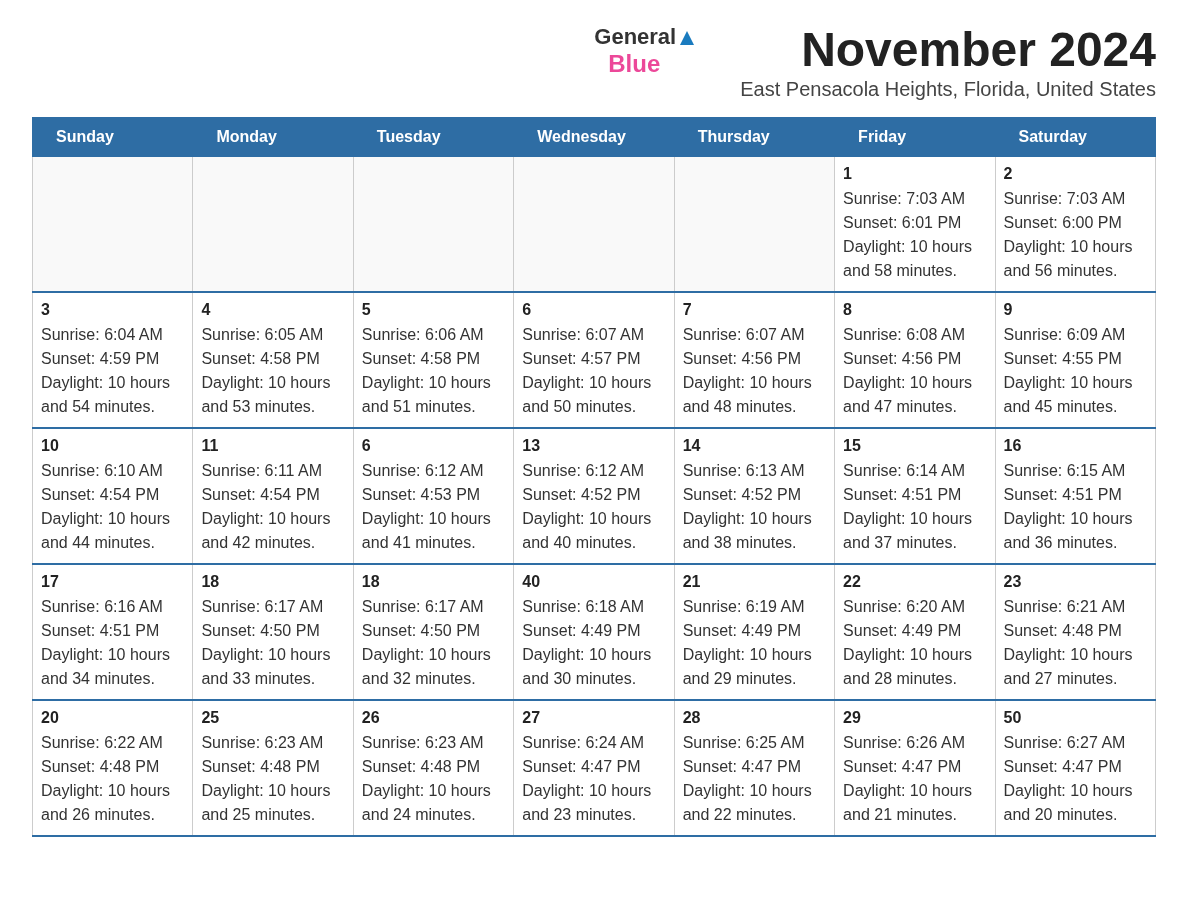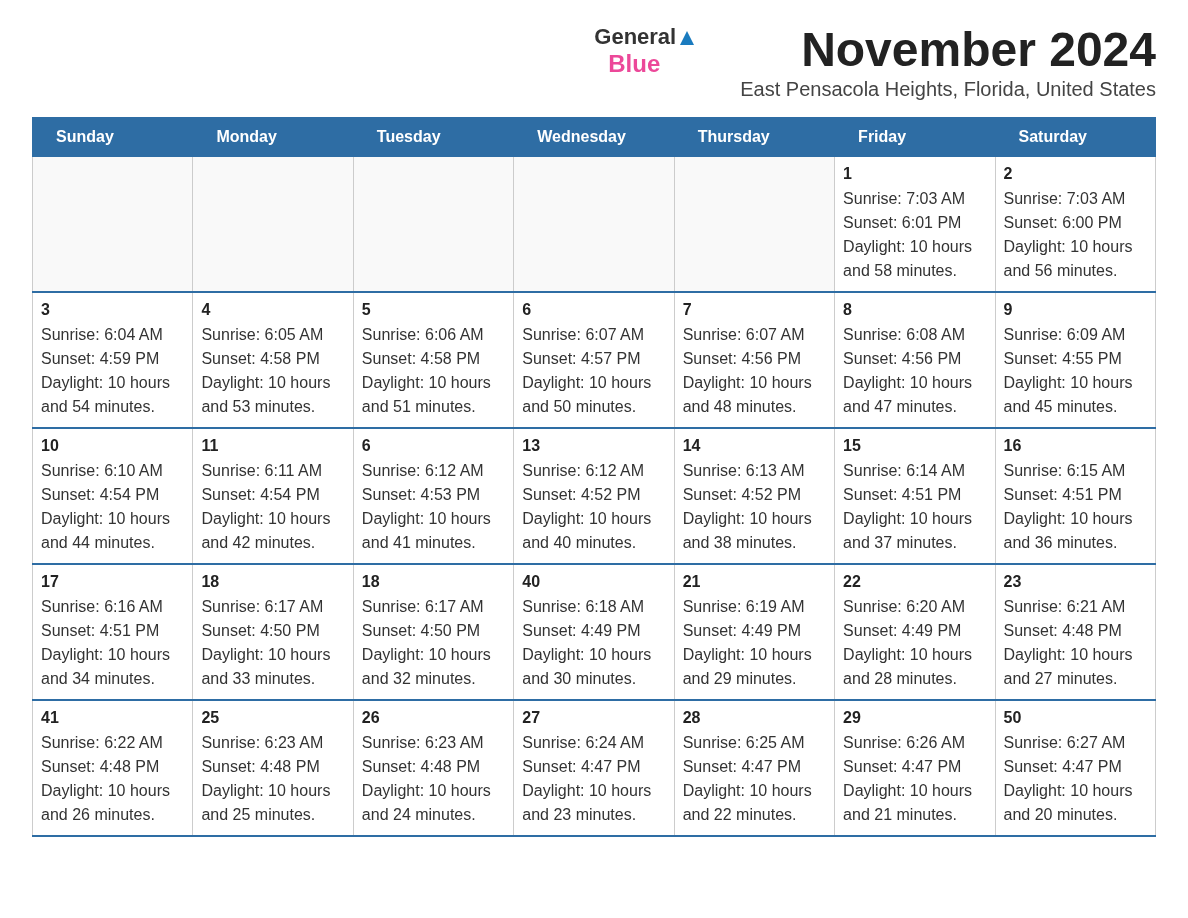--- a/index.html
+++ b/index.html
@@ -224,21 +224,21 @@
           <span class="day-number">22</span>
           <div class="day-info">Sunrise: 6:20 AM<br>Sunset: 4:49 PM<br>Daylight: 10 hours and 28 minutes.</div>
         </td>
         <td>
           <span class="day-number">23</span>
           <div class="day-info">Sunrise: 6:21 AM<br>Sunset: 4:48 PM<br>Daylight: 10 hours and 27 minutes.</div>
         </td>
       </tr>
       <tr>
         <td>
-          <span class="day-number">41</span>
+          <span class="day-number">20</span>
           <div class="day-info">Sunrise: 6:22 AM<br>Sunset: 4:48 PM<br>Daylight: 10 hours and 26 minutes.</div>
         </td>
         <td>
           <span class="day-number">25</span>
           <div class="day-info">Sunrise: 6:23 AM<br>Sunset: 4:48 PM<br>Daylight: 10 hours and 25 minutes.</div>
         </td>
         <td>
           <span class="day-number">26</span>
           <div class="day-info">Sunrise: 6:23 AM<br>Sunset: 4:48 PM<br>Daylight: 10 hours and 24 minutes.</div>
         </td>

